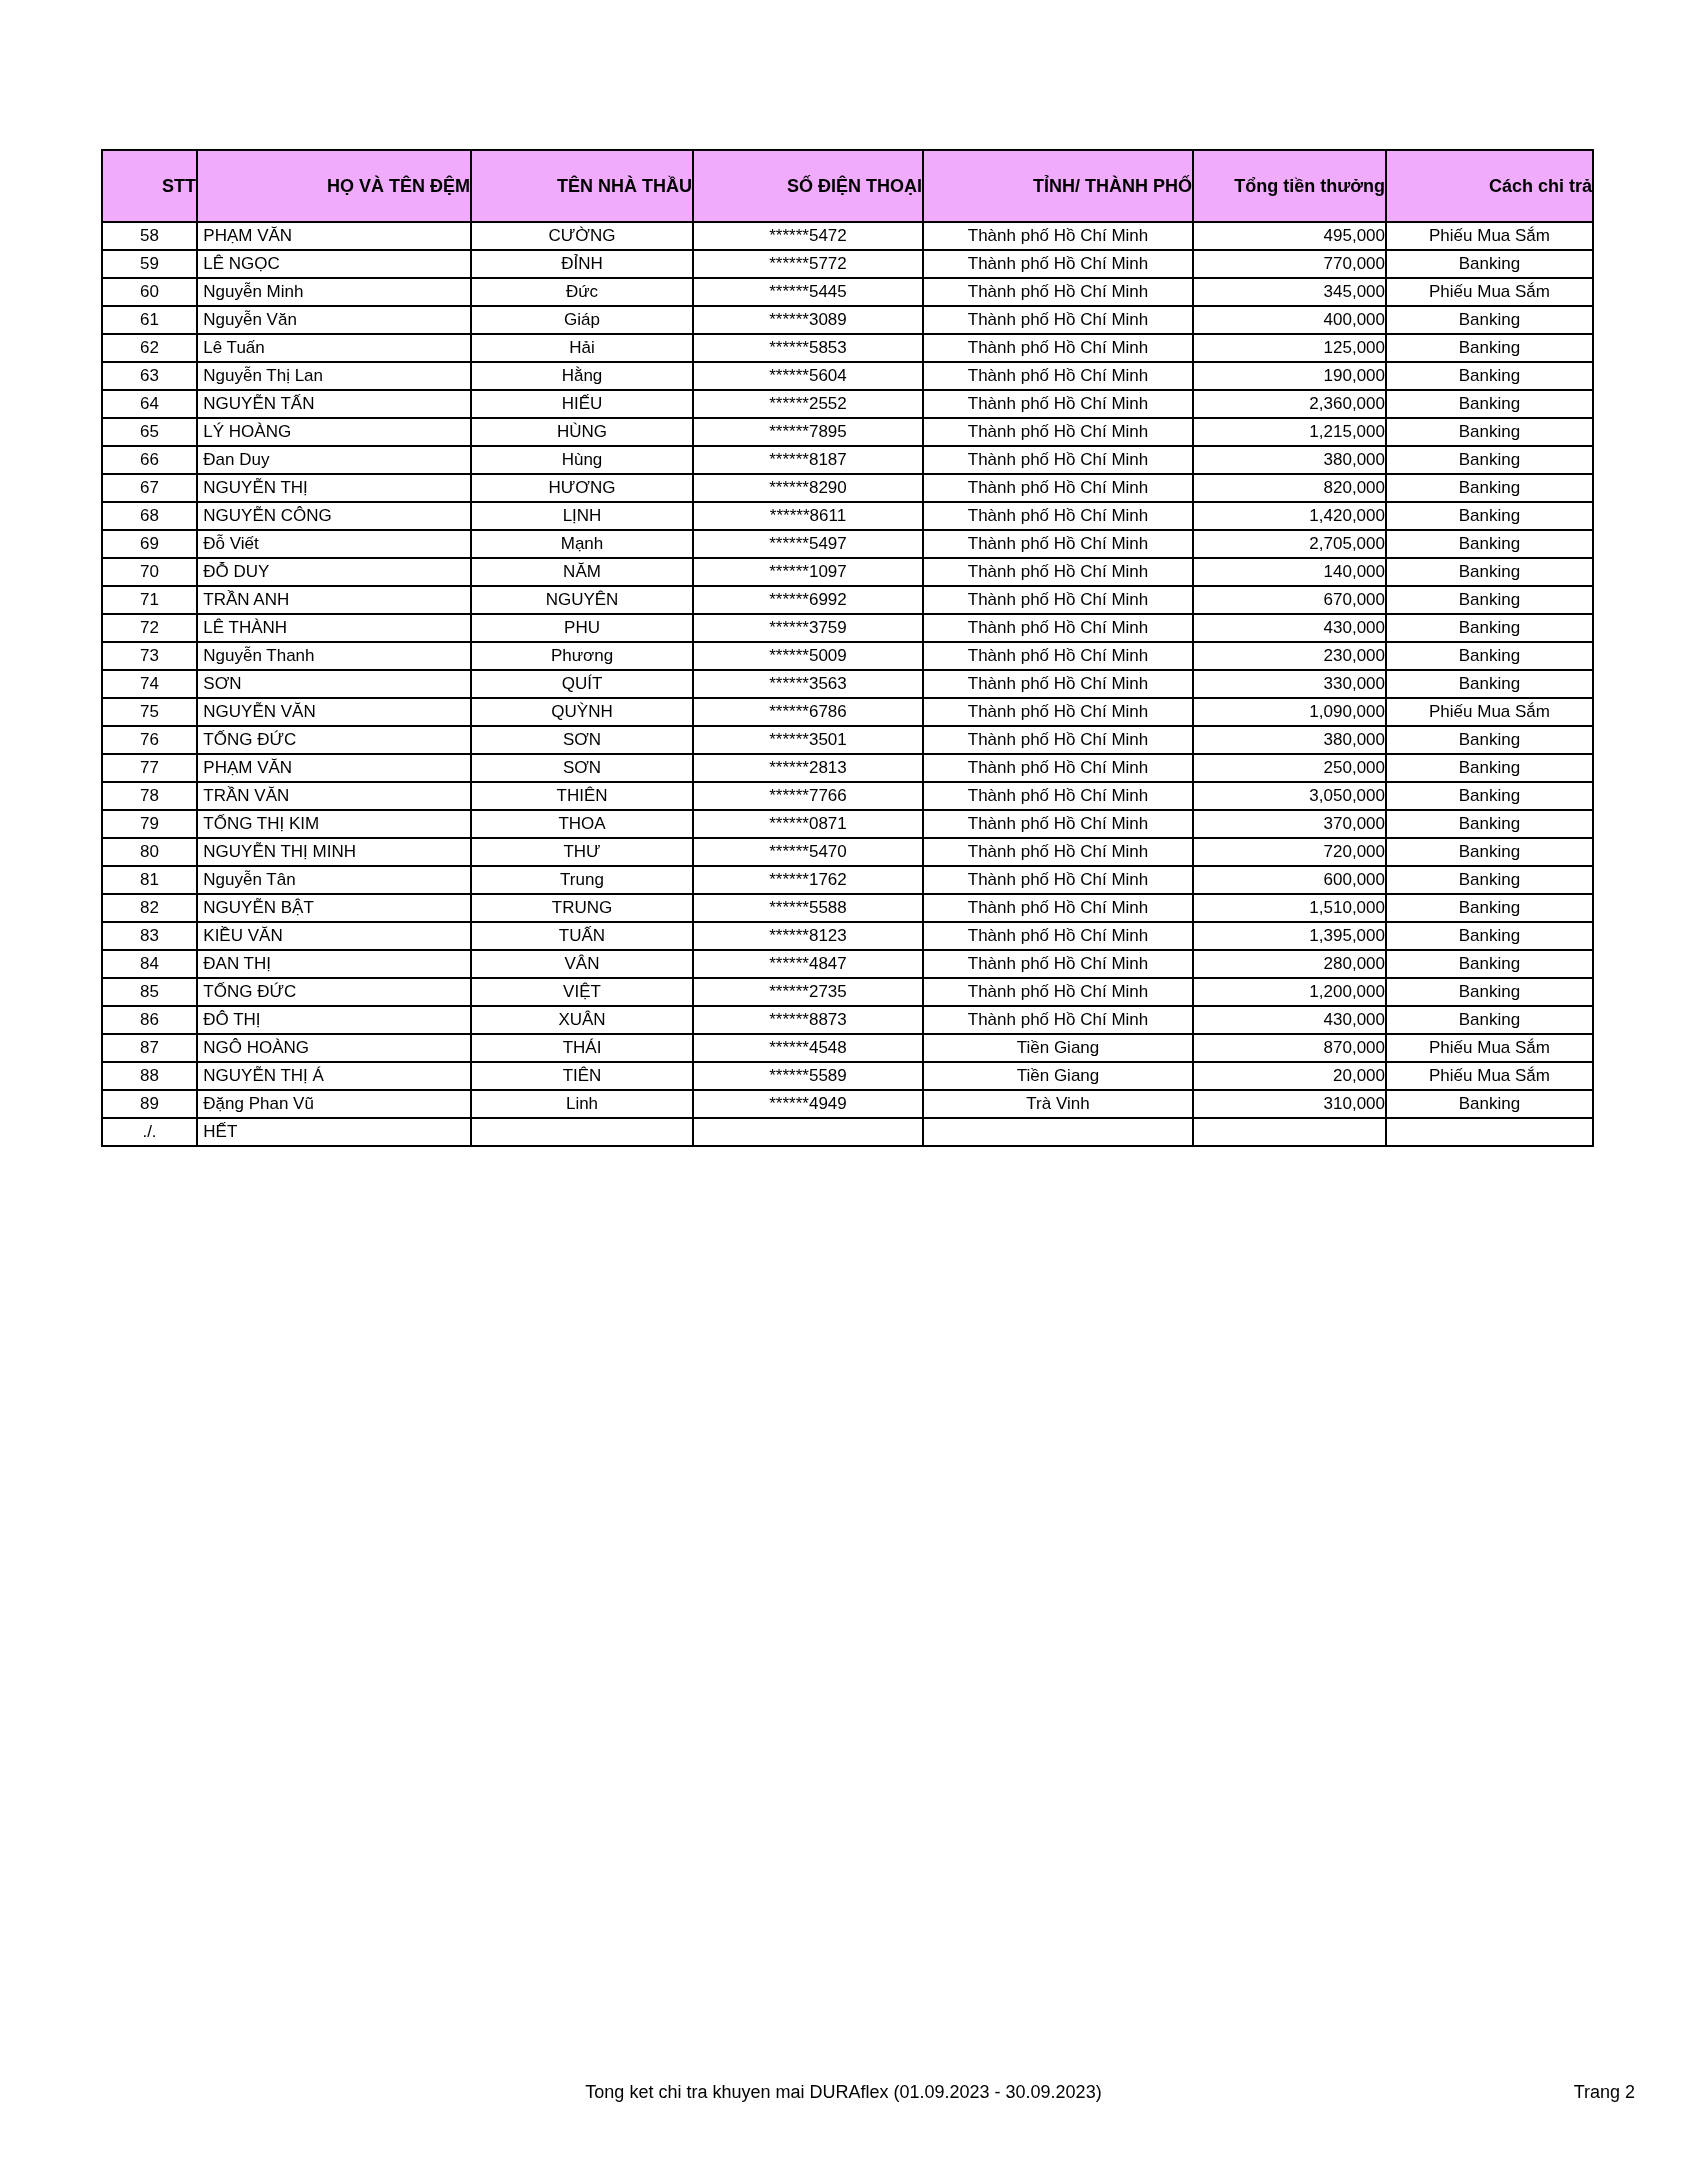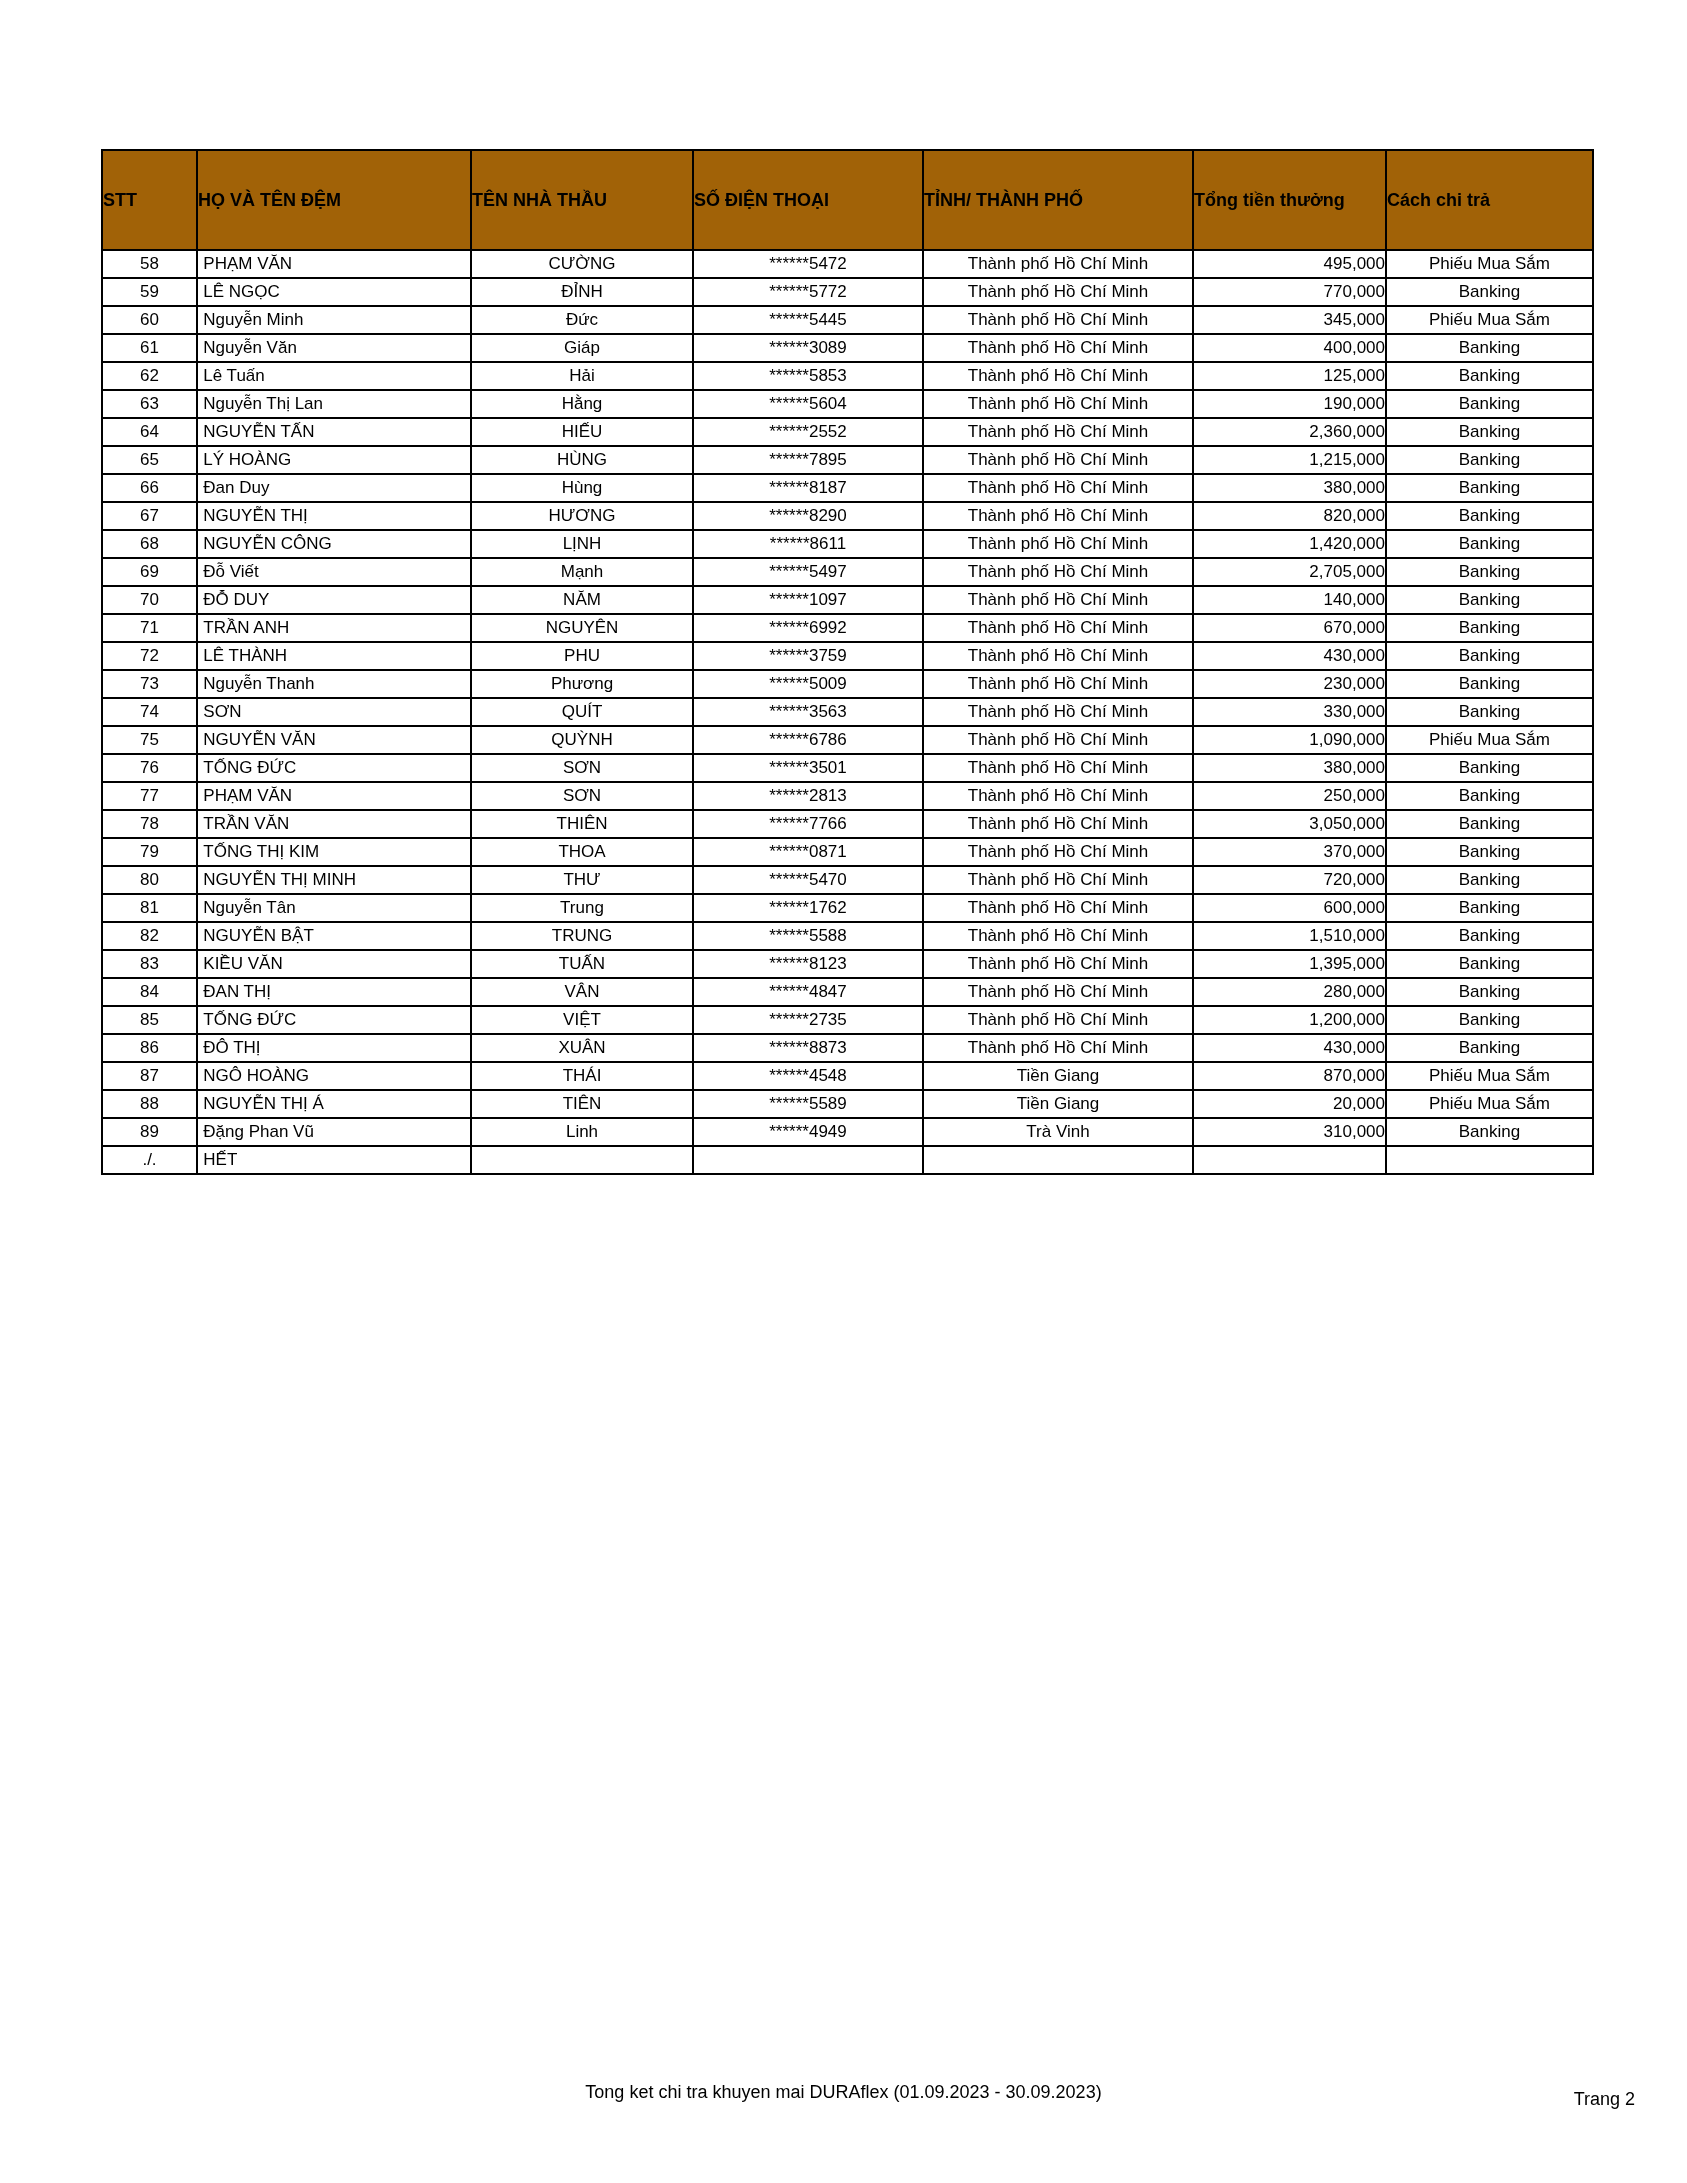--- a/index.html
+++ b/index.html
@@ -23,25 +23,25 @@
   table, th, td {
     border: 2px solid #000000;
   }
   th, td {
     border-top-width: 2.6px;
     border-bottom-width: 2.6px;
     overflow: hidden;
     white-space: nowrap;
   }
   thead th {
-    height: 100px;
-    background: #a16207;
+    height: 72px;
+    background: #f0abfc;
     font-weight: bold;
     font-size: 18px;
-    text-align: left;
+    text-align: right;
     vertical-align: middle;
   }
   tbody td {
     height: 28px;
     font-size: 17px;
     vertical-align: middle;
     background: #ffffff;
   }
   tbody td:nth-child(1) { text-align: center; }
   tbody td:nth-child(2) { text-align: left; padding-left: 5.3px; }
@@ -60,21 +60,21 @@
   }
   .footer-center {
     position: absolute;
     left: 0;
     width: 100%;
     text-align: center;
   }
   .footer-right {
     position: absolute;
     right: 52px;
-    top: 7px;
+    top: 0;
   }
 </style>
 </head>
 <body>
 
 <div class="table-wrap">
   <table>
     <colgroup>
       <col style="width:95px">
       <col style="width:274px">

